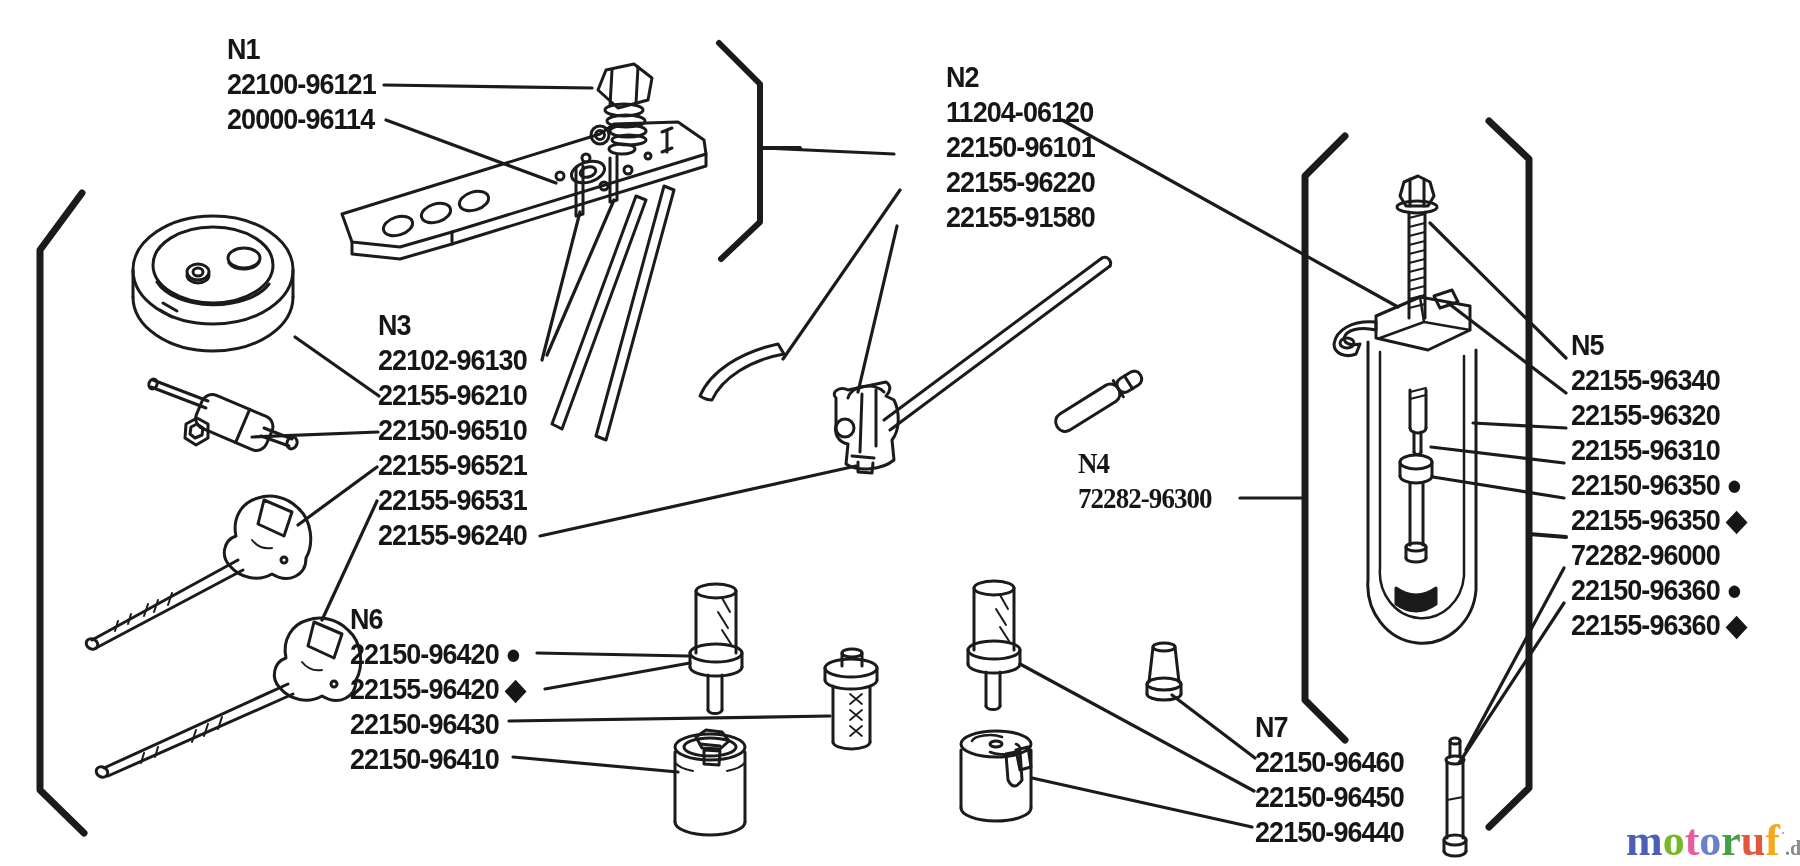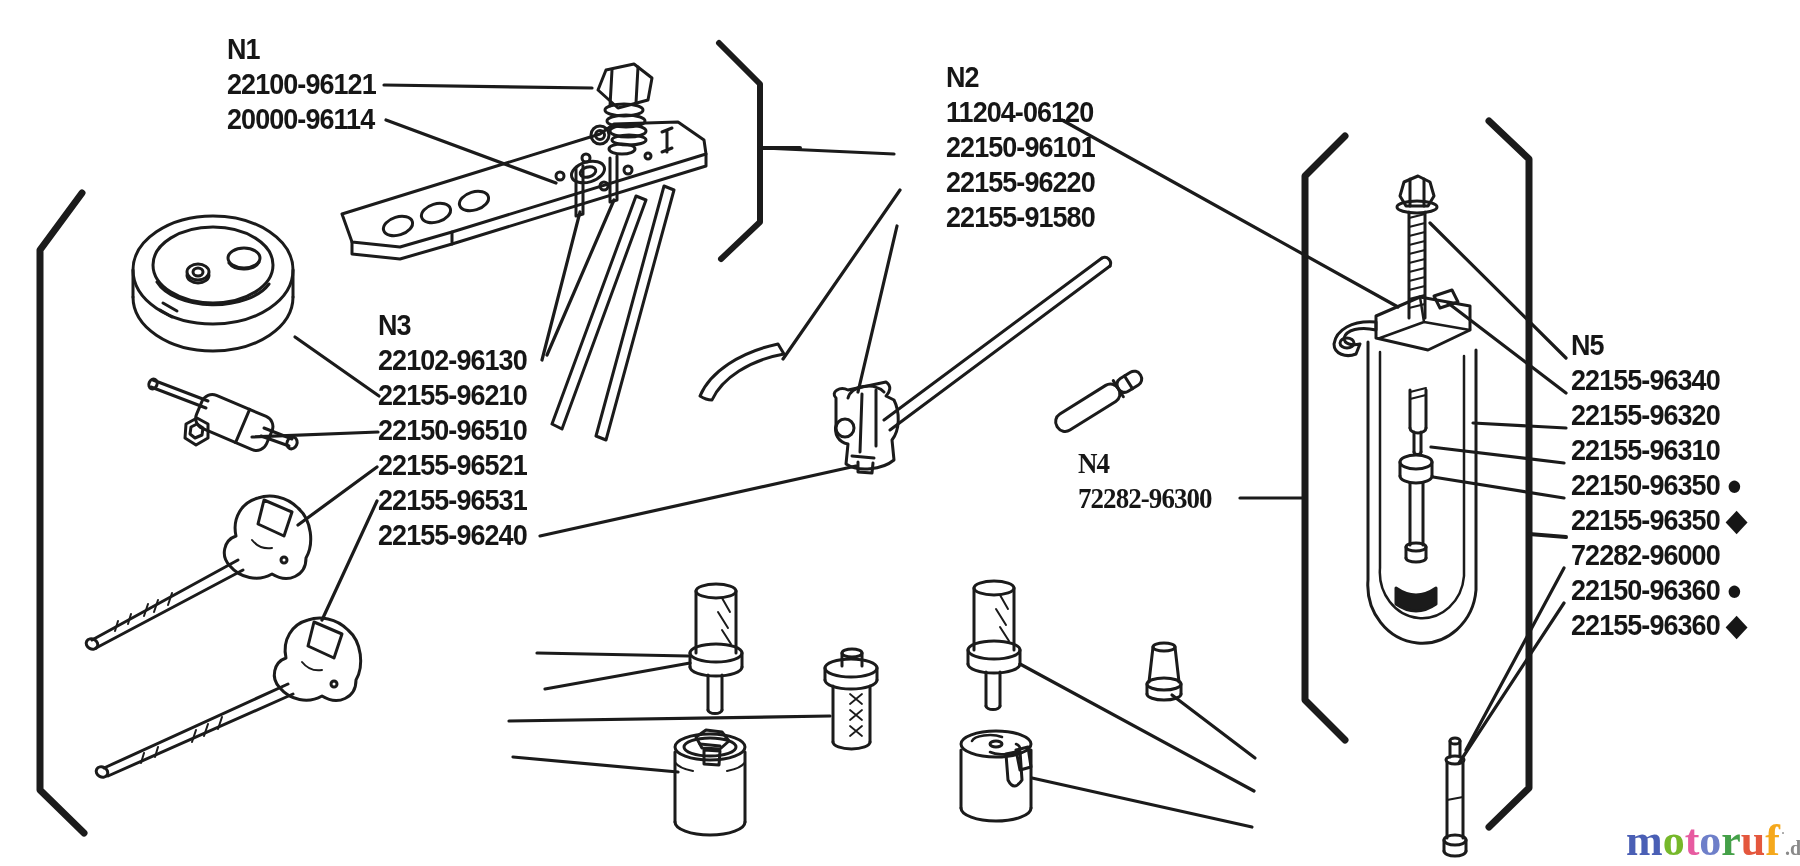--- a/index.html
+++ b/index.html
@@ -330,19 +330,32 @@
     <div class="lrow">22155-96340</div>
     <div class="lrow">22155-96320</div>
     <div class="lrow">22155-96310</div>
     <div class="lrow">22150-96350 ●</div>
     <div class="lrow">22155-96350 ◆</div>
     <div class="lrow">72282-96000</div>
     <div class="lrow">22150-96360 ●</div>
     <div class="lrow">22155-96360 ◆</div>
   </div>
 
-
+  <div class="lblock" style="left:350px;top:602px;">
+    <div class="lrow lhead">N6</div>
+    <div class="lrow">22150-96420 ●</div>
+    <div class="lrow">22155-96420 ◆</div>
+    <div class="lrow">22150-96430</div>
+    <div class="lrow">22150-96410</div>
+  </div>
+
+  <div class="lblock" style="left:1255px;top:710px;">
+    <div class="lrow lhead">N7</div>
+    <div class="lrow">22150-96460</div>
+    <div class="lrow">22150-96450</div>
+    <div class="lrow">22150-96440</div>
+  </div>
 
   <div class="watermark">
     <span style="color: rgb(74, 95, 181);">m</span><span style="color: rgb(118, 184, 42);">o</span><span style="color: rgb(231, 91, 160);">t</span><span style="color: rgb(110, 127, 201);">o</span><span style="color: rgb(68, 160, 72);">r</span><span style="color: rgb(228, 87, 61);">u</span><span style="color: rgb(245, 168, 28);">f</span><span class="mark" style="color: rgb(154, 154, 154);">·</span><span class="suffix" style="color: rgb(138, 138, 138);">.de</span>
   </div>
 
 </div>
 
 </body></html>

